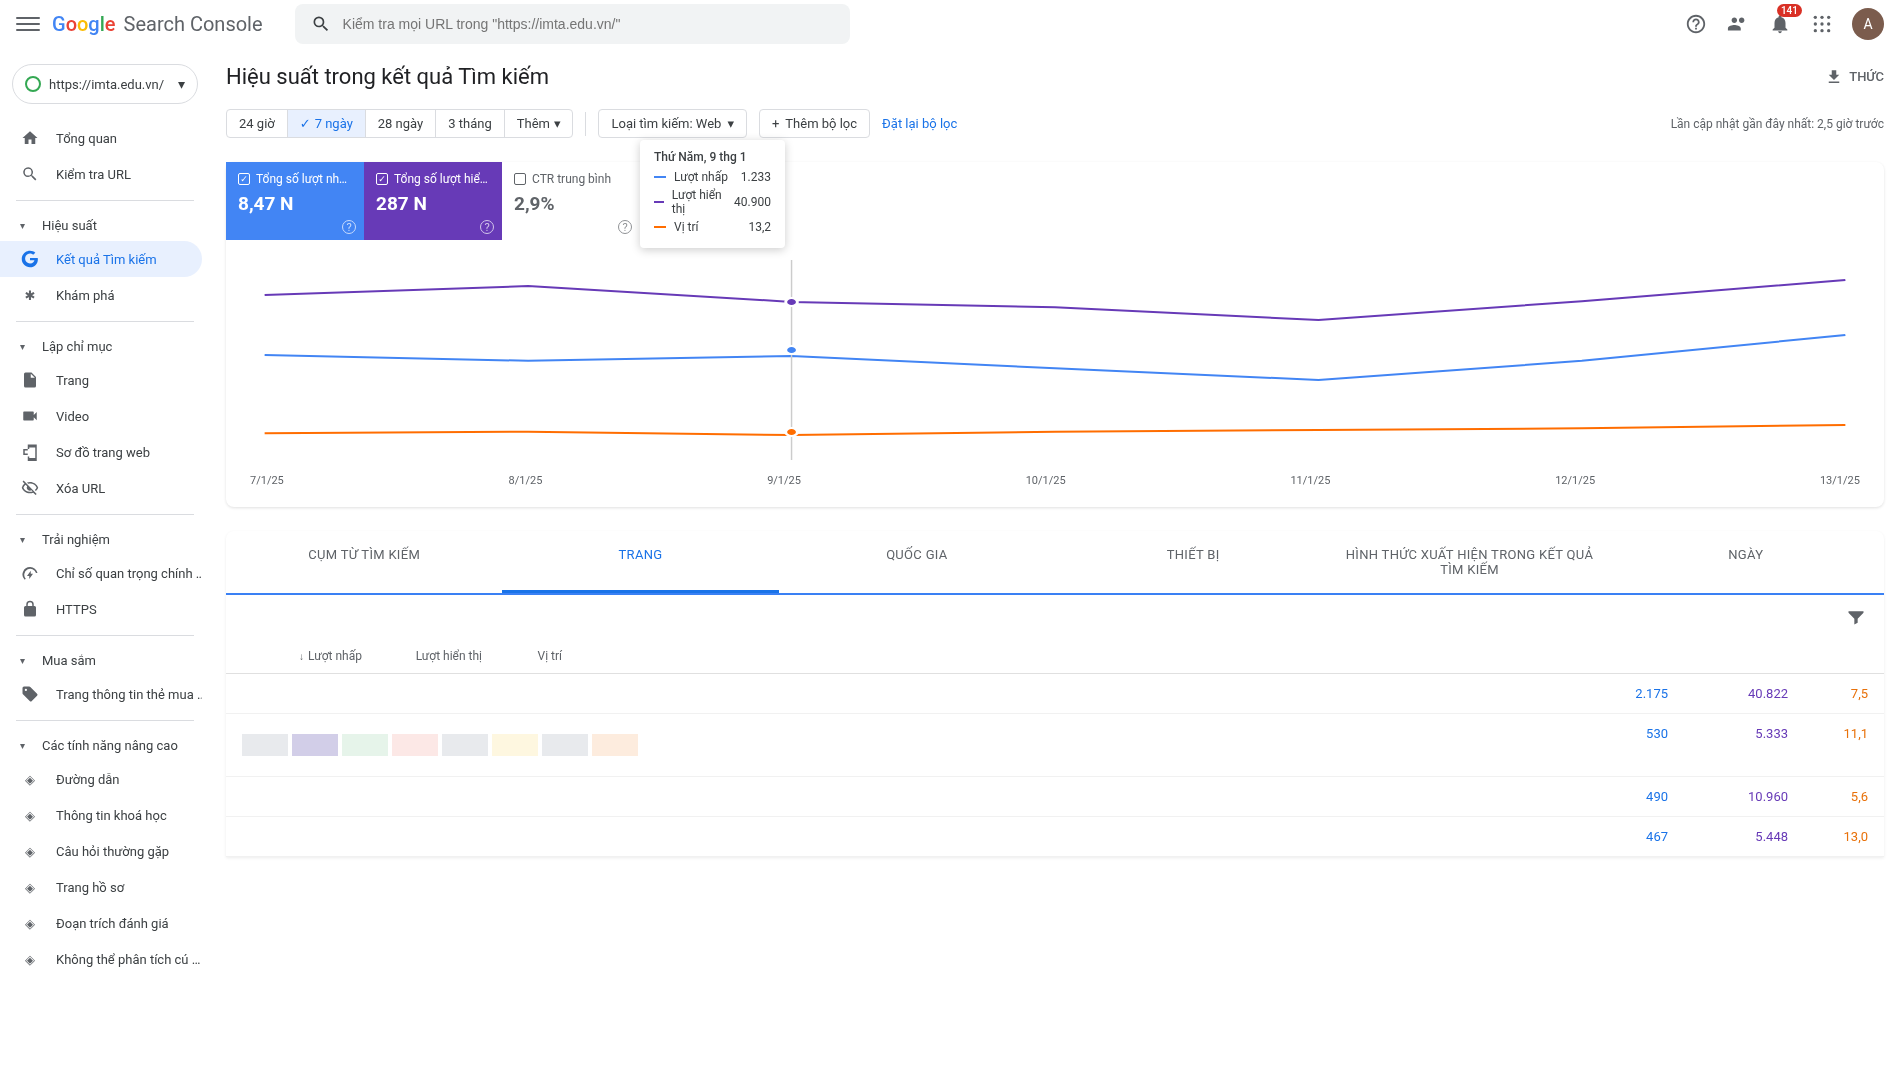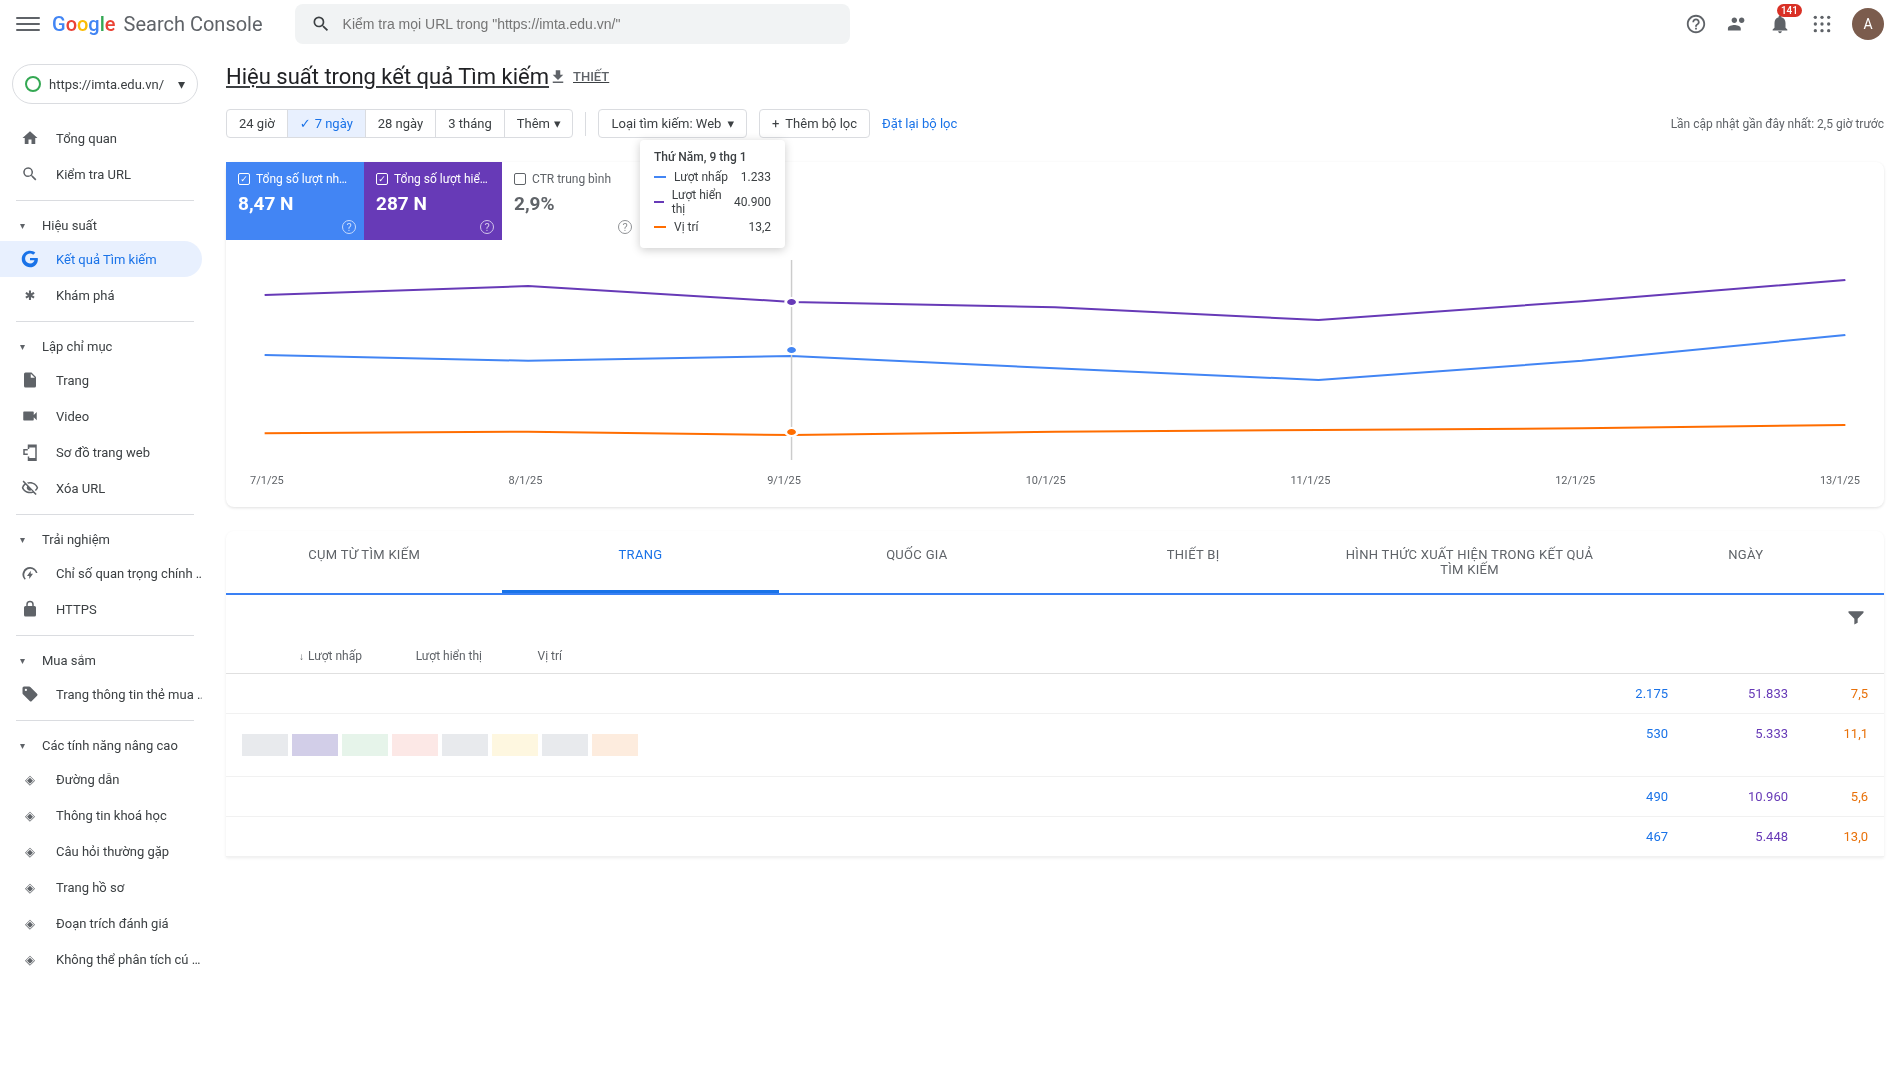--- a/index.html
+++ b/index.html
@@ -30,21 +30,21 @@
 .nav-item { display: flex; align-items: center; height: 36px; padding: 0 16px 0 20px; gap: 16px; cursor: pointer; border-radius: 0 18px 18px 0; margin-right: 8px; font-size: 13px; color: #3c4043; white-space: nowrap; overflow: hidden; text-overflow: ellipsis; }
 .nav-item.active { background: #e8f0fe; color: #1a73e8; }
 .nav-item .ic { width: 20px; height: 20px; display: flex; align-items: center; justify-content: center; flex-shrink: 0; color: #5f6368; }
 .nav-item.active .ic { color: #1a73e8; }
 .nav-section { display: flex; align-items: center; height: 32px; padding: 0 16px 0 20px; gap: 12px; font-size: 13px; color: #3c4043; cursor: pointer; margin-top: 4px; }
 .nav-section .caret { width: 10px; font-size: 10px; color: #5f6368; }
 .divider { height: 1px; background: #dadce0; margin: 8px 16px; }
 
 
 .main { flex: 1; overflow-y: auto; padding: 0 16px 40px 16px; }
-.page-header { display: flex; align-items: center; padding: 16px 0 20px; text-decoration: underline; }
+.page-header { display: flex; align-items: center; justify-content: space-between; padding: 16px 0 20px; }
 .page-title { font-size: 22px; color: #202124; font-weight: 400; }
 .export-btn { display: flex; align-items: center; gap: 6px; color: #5f6368; cursor: pointer; font-weight: 500; font-size: 13px; }
 
 .filter-row { display: flex; align-items: center; gap: 12px; margin-bottom: 20px; flex-wrap: wrap; }
 .seg-group { display: flex; border: 1px solid #dadce0; border-radius: 4px; overflow: hidden; }
 .seg { padding: 6px 12px; font-size: 13px; color: #3c4043; cursor: pointer; border-left: 1px solid #dadce0; display: flex; align-items: center; gap: 4px; }
 .seg:first-child { border-left: none; }
 .seg.active { background: #e8f0fe; color: #1a73e8; }
 .chip { border: 1px solid #dadce0; border-radius: 4px; padding: 6px 12px; font-size: 13px; display: flex; align-items: center; gap: 6px; cursor: pointer; }
 .reset-link { color: #1a73e8; font-size: 13px; cursor: pointer; }
@@ -297,21 +297,21 @@
         </div>
     </div>
 
     <div class="main">
       <div class="page-header">
         <div class="page-title">Hiệu suất trong kết quả Tìm kiếm</div>
         <div class="export-btn">
           <svg width="18" height="18" viewBox="0 0 24 24">
               <path d="M19 9h-4V3H9v6H5l7 7 7-7zM5 18v2h14v-2H5z"></path>
             </svg>
-          <span>THIẾT</span>
+          <span>THỨC</span>
         </div>
       </div>
 
       <div class="filter-row">
         <div class="seg-group" id="seg-group">
             <div class="seg">24 giờ</div>
             <div class="seg active"><span>✓</span> 7 ngày</div>
             <div class="seg">28 ngày</div>
             <div class="seg">3 tháng</div>
             <div class="seg">Thêm <span>▾</span></div>
@@ -423,21 +423,21 @@
         </div>
         <div class="table-head">
           <div class="colN"><span class="sort-ic">↓</span><span>Lượt nhấp</span></div>
           <div class="colN">Lượt hiển thị</div>
           <div class="colN" style="width:80px">Vị trí</div>
         </div>
         <div id="table-body">
             <div class="table-row">
               <div class="col1"></div>
               <div class="colN c-click">2.175</div>
-              <div class="colN c-impr">51.833</div>
+              <div class="colN c-impr">40.822</div>
               <div class="colN c-pos" style="width: 80px;">7,5</div>
             </div>
             <div class="table-row">
               <div class="col1">
                 <div class="blur-strip">
                   <div class="blur-cell" style="background: rgb(232, 234, 237);"></div>
                   <div class="blur-cell" style="background: rgb(210, 206, 232);"></div>
                   <div class="blur-cell" style="background: rgb(230, 244, 234);"></div>
                   <div class="blur-cell" style="background: rgb(252, 232, 230);"></div>
                   <div class="blur-cell" style="background: rgb(232, 234, 237);"></div>

